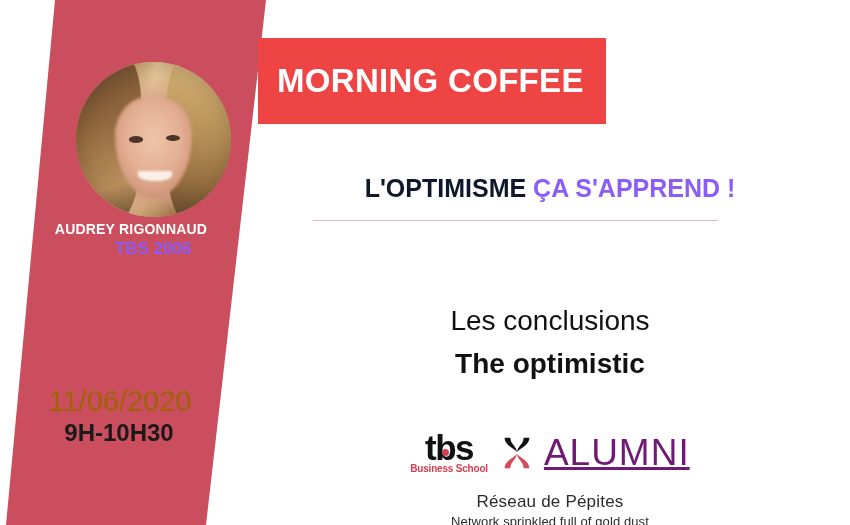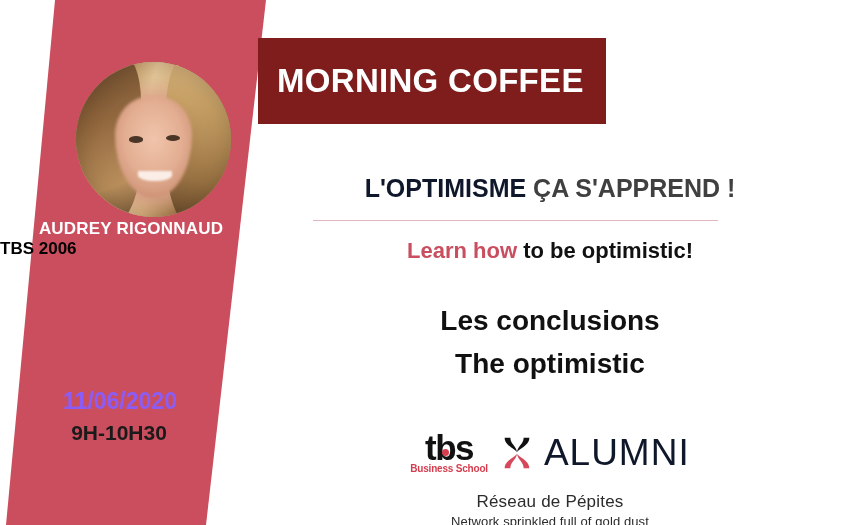--- a/index.html
+++ b/index.html
@@ -103,64 +103,66 @@
   }
 
   
   .speaker-name {
     position: absolute;
     left: 0; top: 219px;
     width: 262px;
     text-align: center;
     color: #ffffff;
     font-weight: bold;
-    font-size: 17px;
+    font-size: 14px;
     letter-spacing: 0.2px;
     line-height: 20px;
     z-index: 3;
   }
   .speaker-class {
     position: absolute;
     left: 0; top: 239px;
     width: 258px;
-    color: #000000;
+    text-align: center;
+    color: #8b5cf6;
     font-weight: bold;
     font-size: 17px;
     line-height: 20px;
     z-index: 3;
+    padding-left: 24px;
   }
   .event-date {
     position: absolute;
     left: 0; top: 388px;
     width: 240px;
     text-align: center;
-    color: #8b5cf6;
-    font-weight: bold;
-    font-size: 23px;
+    color: #a16207;
+    font-weight: normal;
+    font-size: 29px;
     line-height: 27px;
     z-index: 3;
   }
   .event-time {
     position: absolute;
     left: 0; top: 419px;
     width: 238px;
     text-align: center;
     color: #1a1a1a;
     font-weight: bold;
-    font-size: 21px;
+    font-size: 24px;
     line-height: 27px;
     z-index: 3;
   }
 
   
   .banner {
     position: absolute;
     left: 258px; top: 38px;
     width: 348px; height: 86px;
-    background: #7f1d1d;
+    background: #ef4444;
     z-index: 2;
   }
   .banner-text {
     position: absolute;
     left: 19px; top: 24px;
     color: #ffffff;
     font-size: 33px;
     font-weight: bold;
     letter-spacing: 0.3px;
     white-space: nowrap;
@@ -170,21 +172,21 @@
   .headline {
     position: absolute;
     left: 260px; top: 174px;
     width: 580px;
     text-align: center;
     font-size: 25px;
     font-weight: bold;
     white-space: nowrap;
   }
   .headline .accent { color: #0f172a; }
-  .headline .plain  { color: #404040; }
+  .headline .plain  { color: #8b5cf6; }
 
   .divider {
     position: absolute;
     left: 313px; top: 220px;
     width: 405px; height: 1px;
     background: #e3b6bd;
   }
 
   .subline {
     position: absolute;
@@ -197,21 +199,21 @@
   }
   .subline .accent { color: #c94f60; }
   .subline .plain  { color: #111111; }
 
   .concl-fr {
     position: absolute;
     left: 260px; top: 305px;
     width: 580px;
     text-align: center;
     font-size: 28px;
-    font-weight: bold;
+    font-weight: normal;
     color: #111111;
   }
   .concl-en {
     position: absolute;
     left: 260px; top: 348px;
     width: 580px;
     text-align: center;
     font-size: 28px;
     font-weight: bold;
     color: #111111;
@@ -260,24 +262,25 @@
     letter-spacing: -0.2px;
     margin-top: 1px;
   }
   .bowtie-icon {
     width: 38px; height: 38px;
     position: relative;
     margin: 0 2px 0 4px;
   }
   .alumni-word {
     font-size: 37px;
-    color: #0f172a;
+    color: #701a75;
     letter-spacing: 1px;
     font-weight: normal;
     line-height: 38px;
+    text-decoration: underline;
   }
   .logo-tag-fr {
     text-align: center;
     font-size: 17px;
     color: #2b2b2b;
     margin-top: 16px;
     letter-spacing: 0.2px;
   }
   .logo-tag-en {
     text-align: center;
@@ -315,23 +318,20 @@
   <div class="banner">
     <div class="banner-text">MORNING COFFEE</div>
   </div>
 
   <div class="headline">
     <span class="accent">L'OPTIMISME</span><span>&nbsp;</span><span class="plain">ÇA S'APPREND !</span>
   </div>
 
   <div class="divider"></div>
 
-  <div class="subline">
-    <span class="accent">Learn how</span><span>&nbsp;</span><span class="plain">to be optimistic!</span>
-  </div>
 
   <div class="concl-fr">Les conclusions</div>
   <div class="concl-en">The optimistic</div>
 
   <div class="logo-block">
     <div class="logo-row">
       <div class="tbs-mark">
         <div class="tbs-word">
           <span>tbs</span>
           <span class="tbs-dot"></span>

